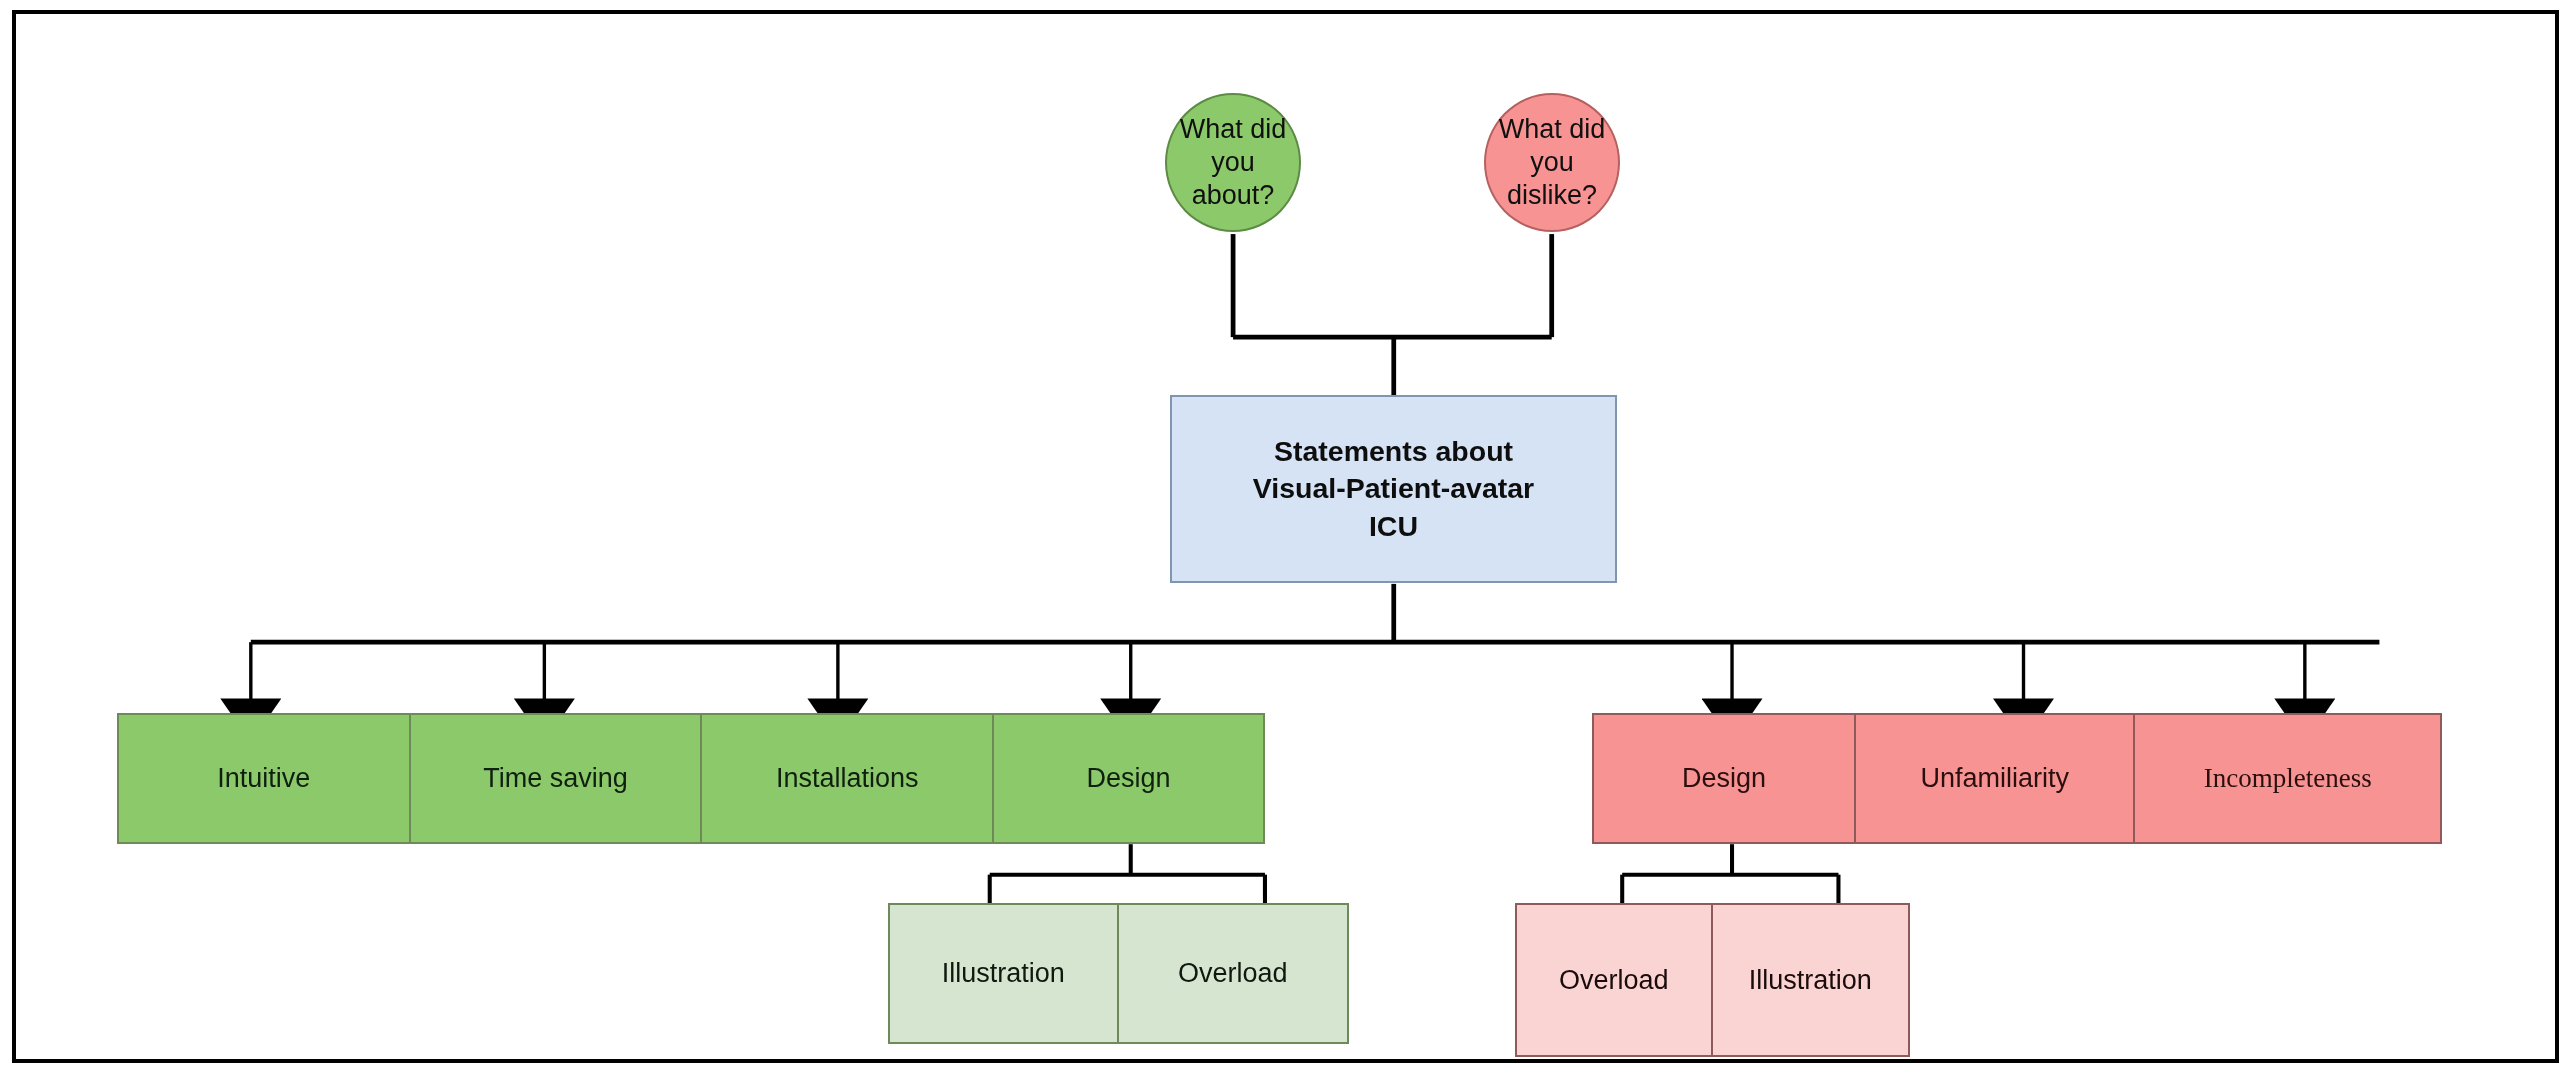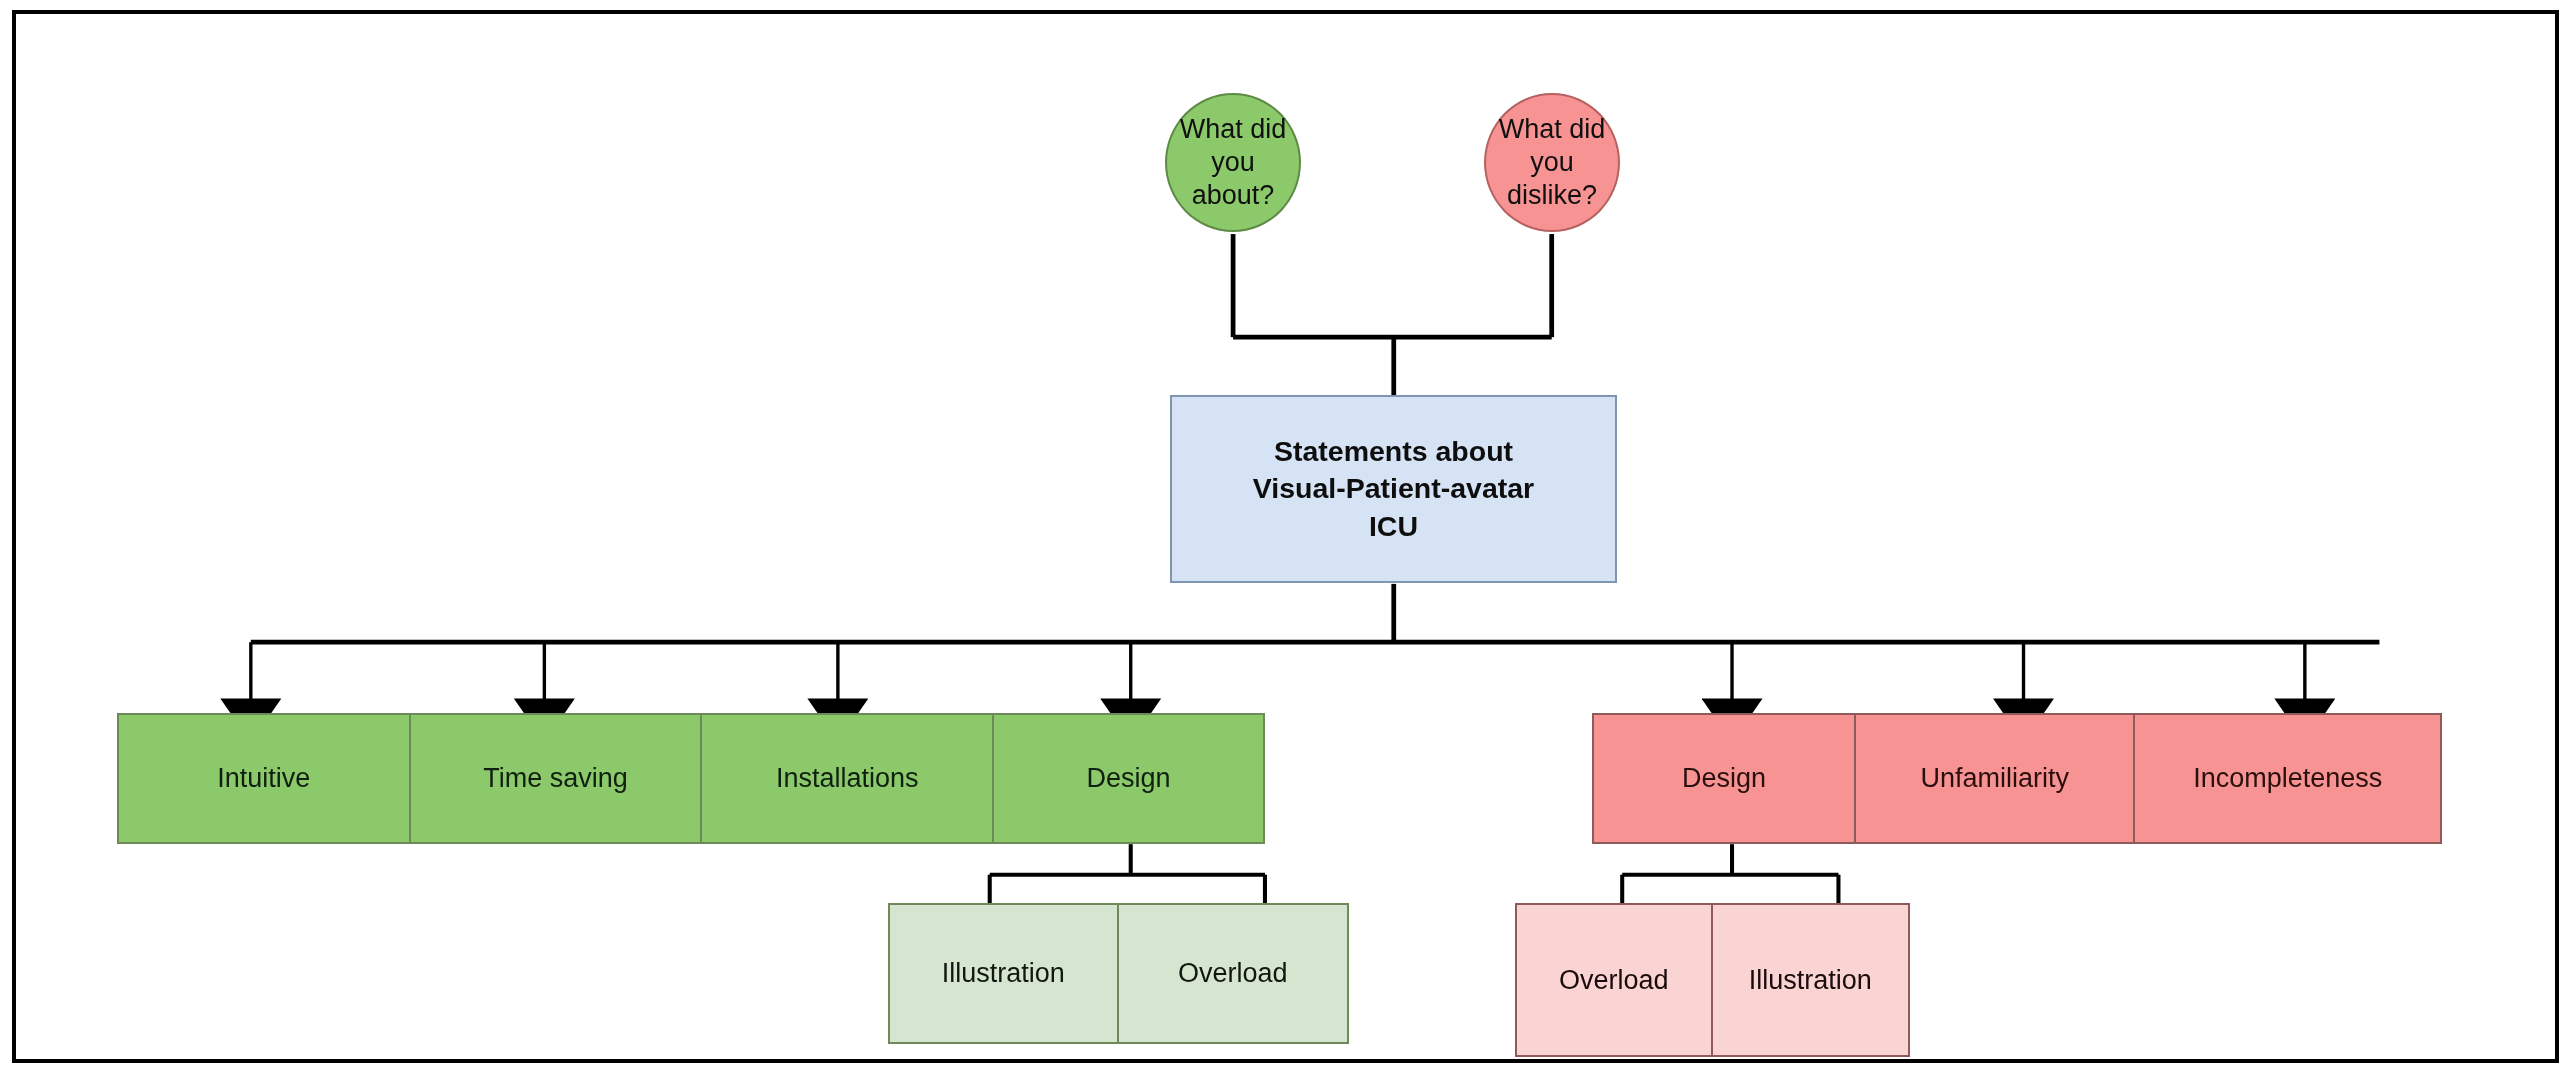--- a/index.html
+++ b/index.html
@@ -108,21 +108,21 @@
     top: 713px;
     width: 850px;
     height: 131px;
     background: #F79392;
     border: 2.7px solid #8f5b5a;
   }
   .row-red .cell {
     color: #2a0f0f;
     border-right: 2px solid #8f5b5a;
   }
-  .row-red .cell:last-child { border-right: none; }
+  .row-red .cell:last-child { border-right: none; font-family: Liberation Serif, serif; }
 
   .row-green-sub {
     left: 888px;
     top: 903px;
     width: 461px;
     height: 141px;
     background: #D6E5D0;
     border: 2.7px solid #6d8a58;
   }
   .row-green-sub .cell {

